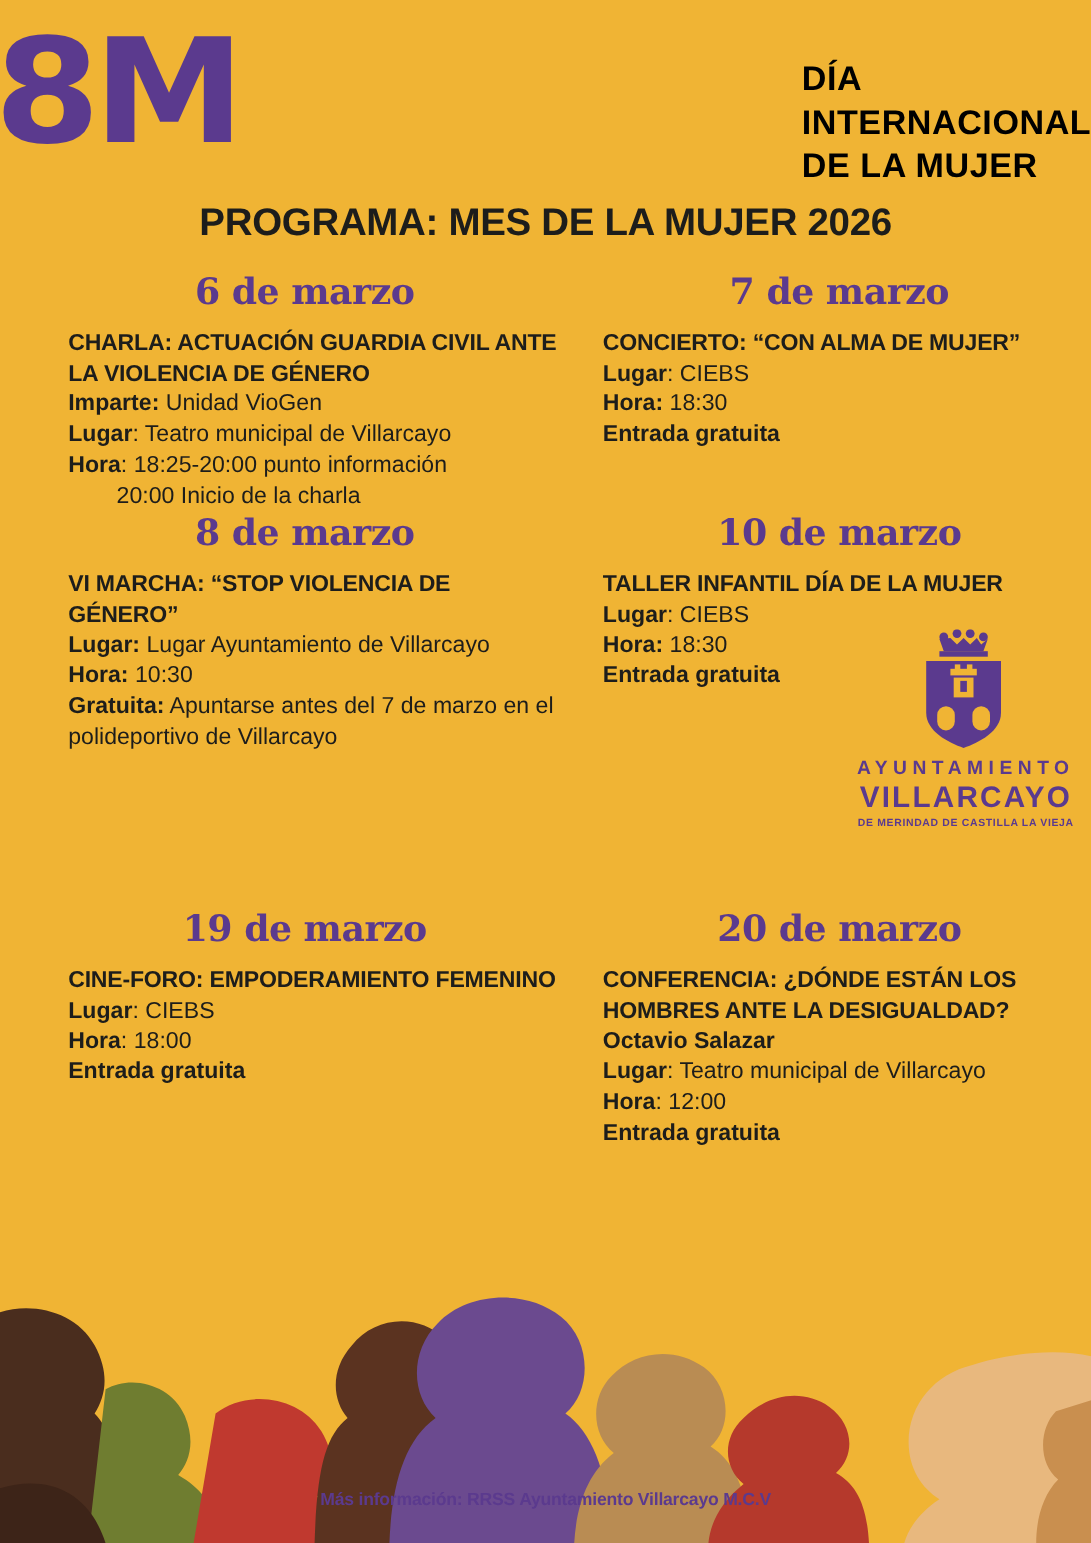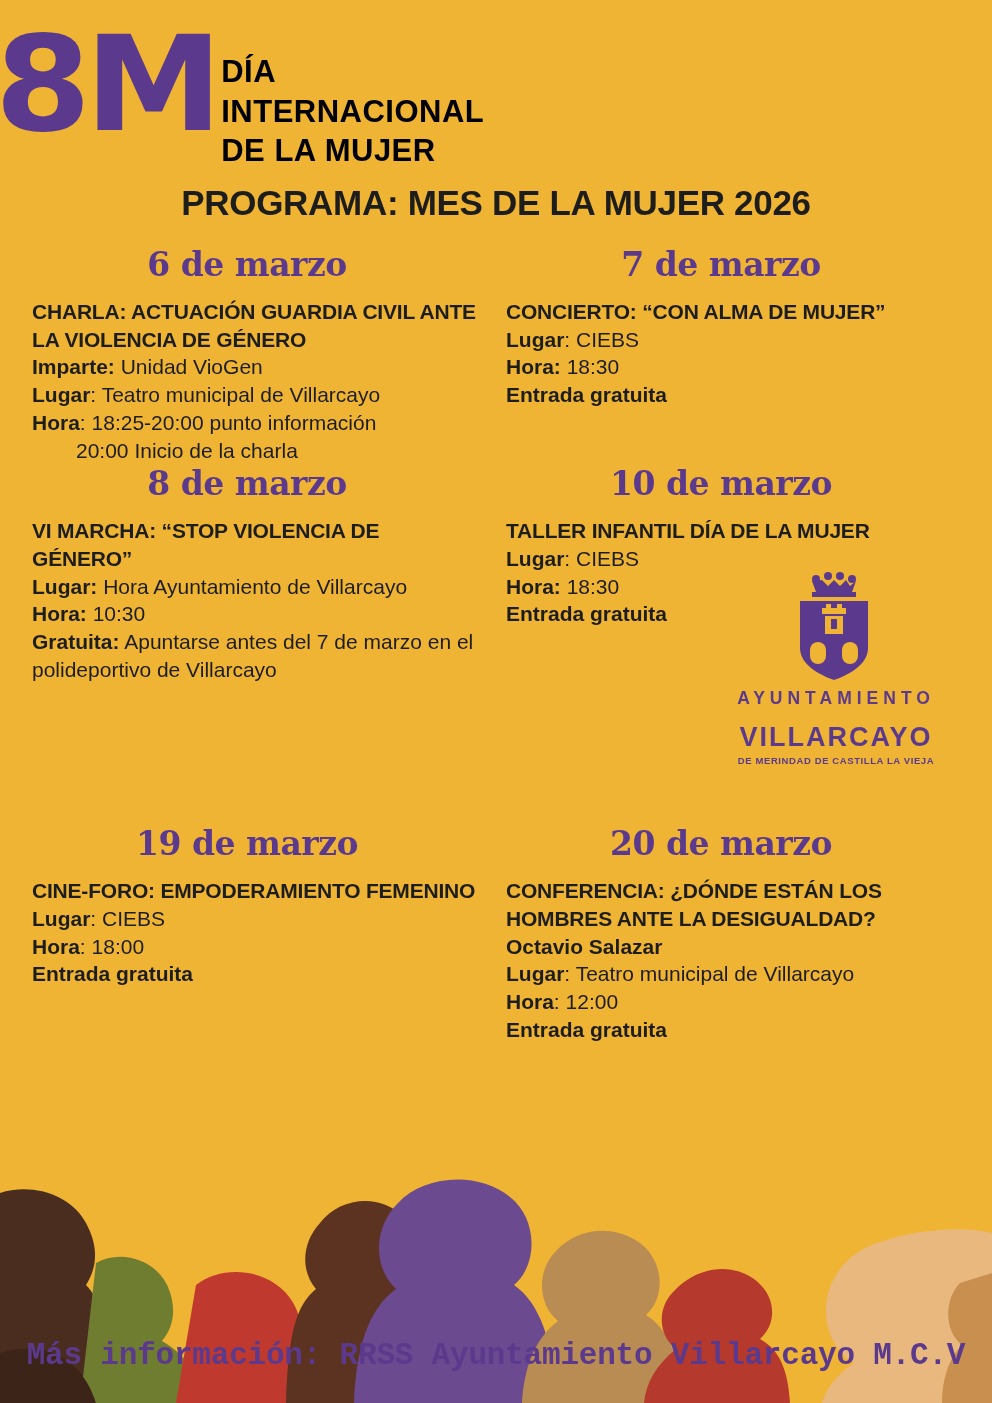--- a/index.html
+++ b/index.html
@@ -8,21 +8,21 @@
     background:#f0b434;
     font-family:"Liberation Sans", sans-serif;
     overflow:hidden;
     position:relative;
   }
   .poster{position:relative;width:992px;height:1403px;overflow:hidden;}
 
   
   .header{position:relative;padding-top:24px;}
   .logo-row{
-    display:flex;align-items:flex-start;justify-content:flex-start;
+    display:flex;align-items:flex-start;justify-content:space-between;
     gap:10px;
   }
   .logo-8m{
     font-family:"DejaVu Sans", sans-serif;
     font-weight:bold;
     font-size:132px;
     line-height:.92;
     letter-spacing:-6px;
     color:#5b3a8e;
     transform:scaleX(1.05);
@@ -45,22 +45,22 @@
     letter-spacing:-.3px;
     margin-top:12px;
   }
 
   
   .grid{
     position:relative;
     margin-top:22px;
     display:grid;
     grid-template-columns:474px 474px;
-    column-gap:0;
-    padding:0 10px;
+    column-gap:12px;
+    padding:0 40px;
     box-sizing:border-box;
   }
   .cell{position:relative;}
   .date{
     text-align:center;
     color:#5b3a8e;
     font-family:"DejaVu Serif", serif;
     font-weight:bold;
     font-size:33px;
     letter-spacing:-.5px;
@@ -93,41 +93,41 @@
     width:200px;
     text-align:center;
   }
   .crest svg{display:block;margin:0 auto;}
   .crest .l1{
     color:#5b3a8e;font-weight:bold;font-size:17.5px;letter-spacing:5px;
     margin-top:6px;
   }
   .crest .l2{
     color:#5b3a8e;font-weight:bold;font-size:27px;letter-spacing:2px;
-    margin-top:13px;
+    margin-top:1px;
   }
   .crest .l3{
     color:#5b3a8e;font-weight:bold;font-size:9.5px;letter-spacing:.6px;
     margin-top:2px;
   }
 
   
   .silhouettes{
     position:absolute;left:0;bottom:0;width:992px;height:330px;
   }
   .silhouettes svg{display:block;width:992px;height:330px;}
 
   
   .footer{
     position:absolute;left:0;bottom:30px;width:100%;
     text-align:center;
     color:#5b3a8e;
-    font-family:Liberation Mono, monospace;
-    font-weight:bold;
-    font-size:31px;
+    font-family:Liberation Sans, sans-serif;
+    font-weight:bold;
+    font-size:16px;
     letter-spacing:-.2px;
   }
 </style>
 </head>
 <body>
 
 <div class="poster">
 
   <div class="header">
     <div class="logo-row">
@@ -161,21 +161,21 @@
         <span class="line"><b>Lugar</b><span>: CIEBS</span></span>
         <span class="line"><b>Hora:</b><span> 18:30</span></span>
         <span class="line"><b>Entrada gratuita</b></span>
       </div>
     </div>
 
     <div class="cell row2">
       <div class="date">8 de marzo</div>
       <div class="evt">
         <span class="ttl">VI MARCHA: “STOP VIOLENCIA DE GÉNERO”</span>
-        <span class="line"><b>Lugar:</b><span> Hora Ayuntamiento de Villarcayo</span></span>
+        <span class="line"><b>Lugar:</b><span> Lugar Ayuntamiento de Villarcayo</span></span>
         <span class="line"><b>Hora:</b><span> 10:30</span></span>
         <span class="line"><b>Gratuita:</b><span> Apuntarse antes del 7 de marzo en el polideportivo de Villarcayo</span></span>
       </div>
     </div>
 
     <div class="cell row2">
       <div class="date">10 de marzo</div>
       <div class="evt">
         <span class="ttl">TALLER INFANTIL DÍA DE LA MUJER</span>
         <span class="line"><b>Lugar</b><span>: CIEBS</span></span>

